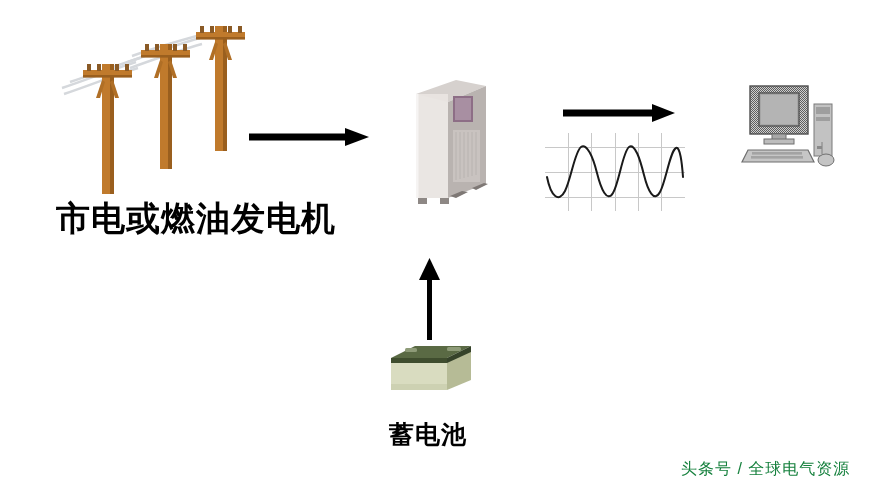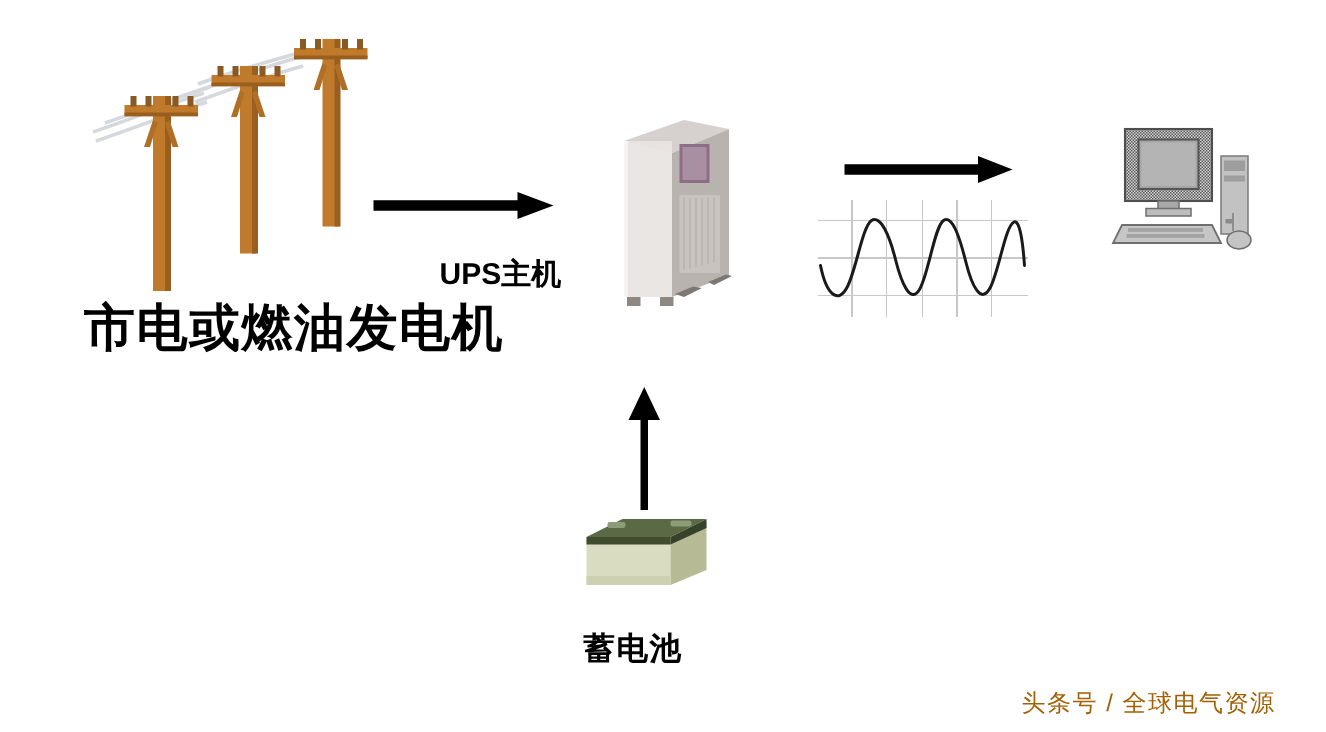--- a/index.html
+++ b/index.html
@@ -44,31 +44,31 @@
   }
   #label-load {
     left: 729px;
     top: 197px;
     font-size: 19px;
     letter-spacing: 1px;
   }
   #label-battery {
     left: 389px;
     top: 418px;
-    font-size: 21px;
+    font-size: 25px;
     letter-spacing: 1px;
   }
 
   
   #watermark {
     position: absolute;
     left: 681px;
     top: 459px;
     font-size: 16px;
-    color: #a16207;
+    color: #15803d;
     font-family: "Liberation Sans", "DejaVu Sans", sans-serif;
     letter-spacing: 1px;
     white-space: nowrap;
     user-select: none;
   }
 
   
   #poles-group { left: 60px; top: 22px; width: 230px; height: 180px; }
   #ups-group   { left: 404px; top: 72px; width: 96px;  height: 136px; }
   #wave-group  { left: 545px; top: 133px; width: 140px; height: 78px; }
@@ -173,21 +173,20 @@
         <line x1="72" y1="60" x2="72" y2="103"></line>
       </g>
 
       <rect x="14" y="126" width="9" height="6" fill="#8e8885"></rect>
       <rect x="36" y="126" width="9" height="6" fill="#8e8885"></rect>
       <polygon points="46,124 58,119 64,120 52,126" fill="#7e7875"></polygon>
       <polygon points="68,116 80,111 84,112 72,118" fill="#7e7875"></polygon>
     </svg>
   </div>
 
-  <div class="label" id="label-ups">UPS主机</div>
 
   <div class="abs" id="arrow2">
     <svg width="112" height="22" viewBox="0 0 112 22">
       <rect x="0" y="7.5" width="93" height="7" fill="#000000"></rect>
       <polygon points="89,2 112,11 89,20" fill="#000000"></polygon>
     </svg>
   </div>
 
   <div class="abs" id="wave-group">
     <svg width="140" height="78" viewBox="0 0 140 78">

